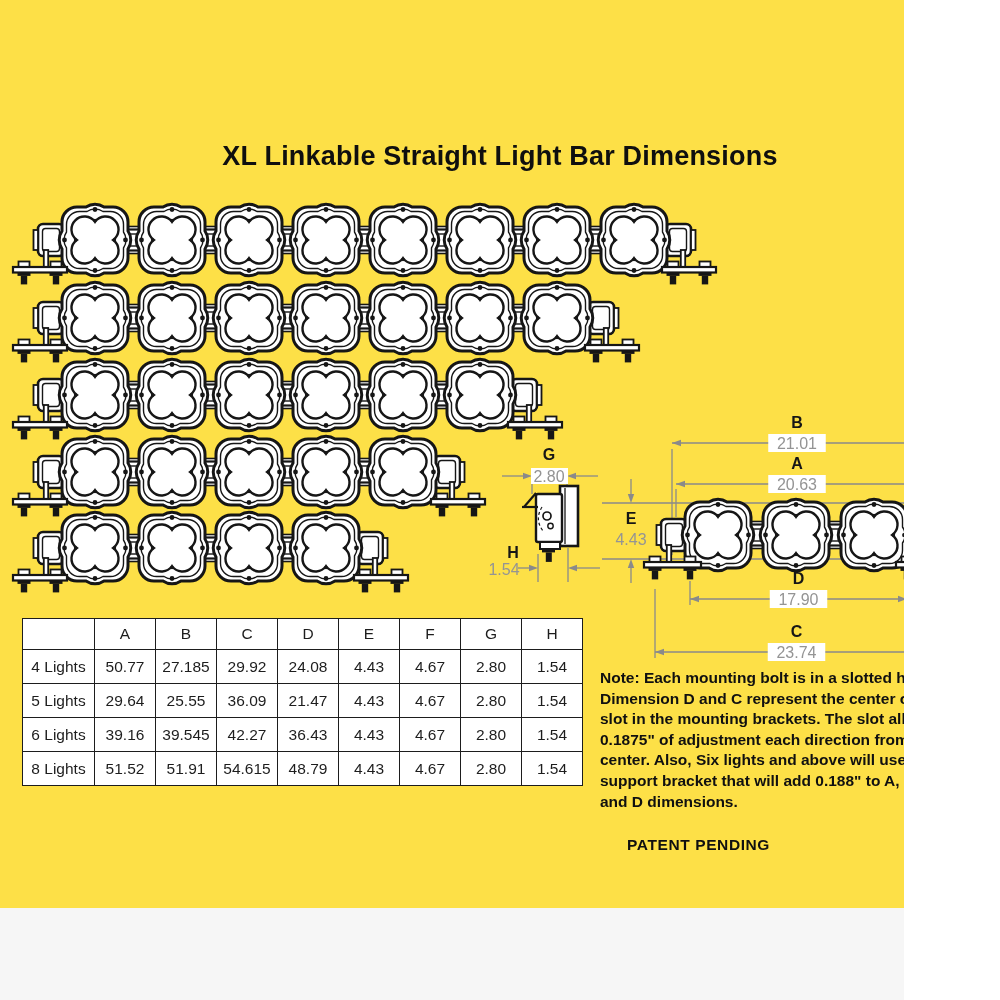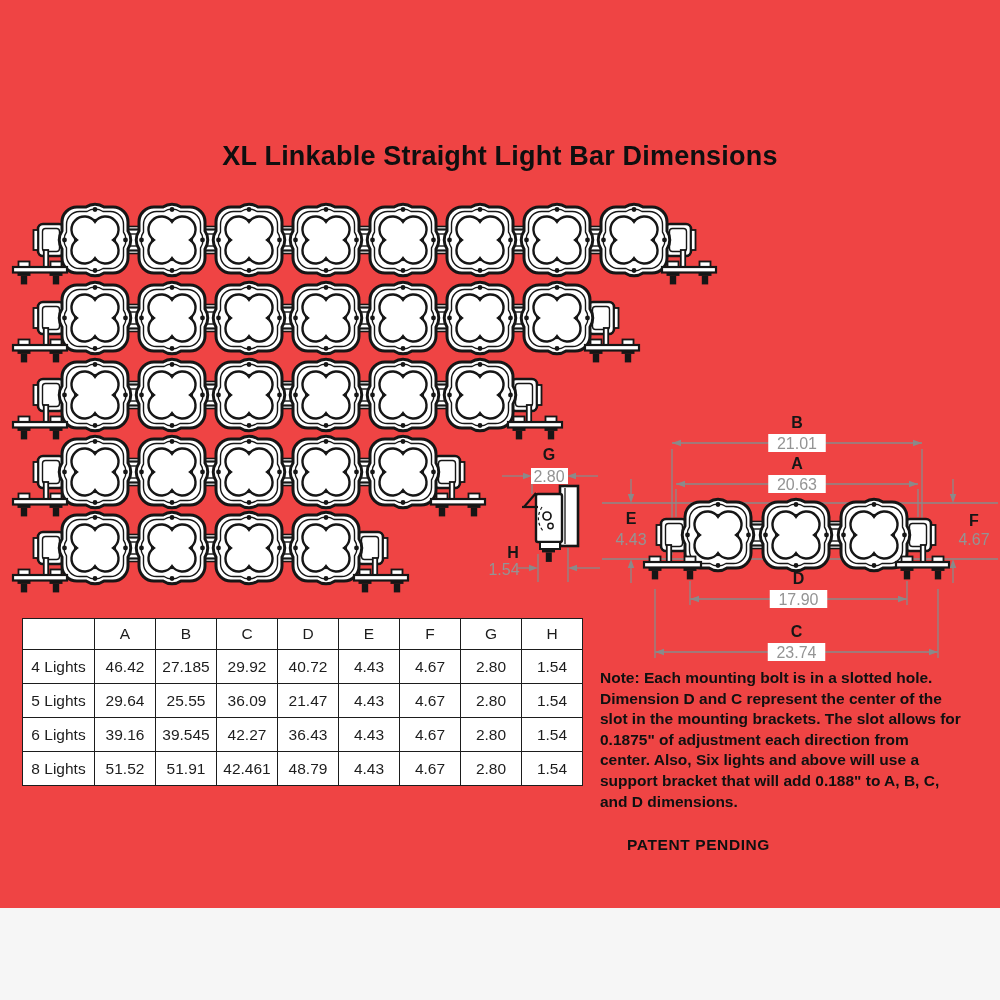--- a/index.html
+++ b/index.html
@@ -1,16 +1,16 @@
 <!DOCTYPE html>
 <html><head>
 <meta charset="utf-8">
 <style>
   html,body{margin:0;padding:0;background:#fff;}
-  .canvas{position:relative;width:1000px;height:1000px;background:#ef4444;overflow:hidden;
+  .canvas{position:relative;width:904px;height:1000px;background:#fde047;overflow:hidden;
           font-family:"Liberation Sans",sans-serif;color:#161616;}
   .footer-strip{position:absolute;left:0;top:908px;width:1000px;height:92px;background:#f6f6f6;}
   .title{position:absolute;left:0;top:141px;width:1000px;text-align:center;
          font-size:27px;font-weight:700;letter-spacing:0.2px;color:#0f0f0f;}
   .bar{position:absolute;left:10px;}
   .side-view{position:absolute;left:480px;top:430px;}
   .front-view{position:absolute;left:600px;top:405px;}
   table.dims{position:absolute;left:22px;top:618px;border-collapse:collapse;background:#fff;}
   table.dims th,table.dims td{border:1.7px solid #1d1d1d;text-align:center;vertical-align:middle;
       font-size:15.5px;font-weight:400;color:#1d1d1d;padding:0;}
@@ -920,24 +920,24 @@
           <th class="">D</th>
           <th class="">E</th>
           <th class="">F</th>
           <th class="">G</th>
           <th class="">H</th>
         </tr>
       </thead>
     <tbody id="tbody">
         <tr>
           <td class="lbl">4 Lights</td>
-          <td>46.42</td>
+          <td>50.77</td>
           <td>27.185</td>
           <td>29.92</td>
-          <td>40.72</td>
+          <td>24.08</td>
           <td>4.43</td>
           <td>4.67</td>
           <td>2.80</td>
           <td>1.54</td>
         </tr>
         <tr>
           <td class="lbl">5 Lights</td>
           <td>29.64</td>
           <td>25.55</td>
           <td>36.09</td>
@@ -955,21 +955,21 @@
           <td>36.43</td>
           <td>4.43</td>
           <td>4.67</td>
           <td>2.80</td>
           <td>1.54</td>
         </tr>
         <tr>
           <td class="lbl">8 Lights</td>
           <td>51.52</td>
           <td>51.91</td>
-          <td>42.461</td>
+          <td>54.615</td>
           <td>48.79</td>
           <td>4.43</td>
           <td>4.67</td>
           <td>2.80</td>
           <td>1.54</td>
         </tr>
       </tbody>
   </table>
 
   <div class="note">Note: Each mounting bolt is in a slotted hole. Dimension D and C represent the center of the slot in the mounting brackets. The slot allows for 0.1875" of adjustment each direction from center. Also, Six lights and above will use a support bracket that will add 0.188" to A, B, C, and D dimensions.</div>

